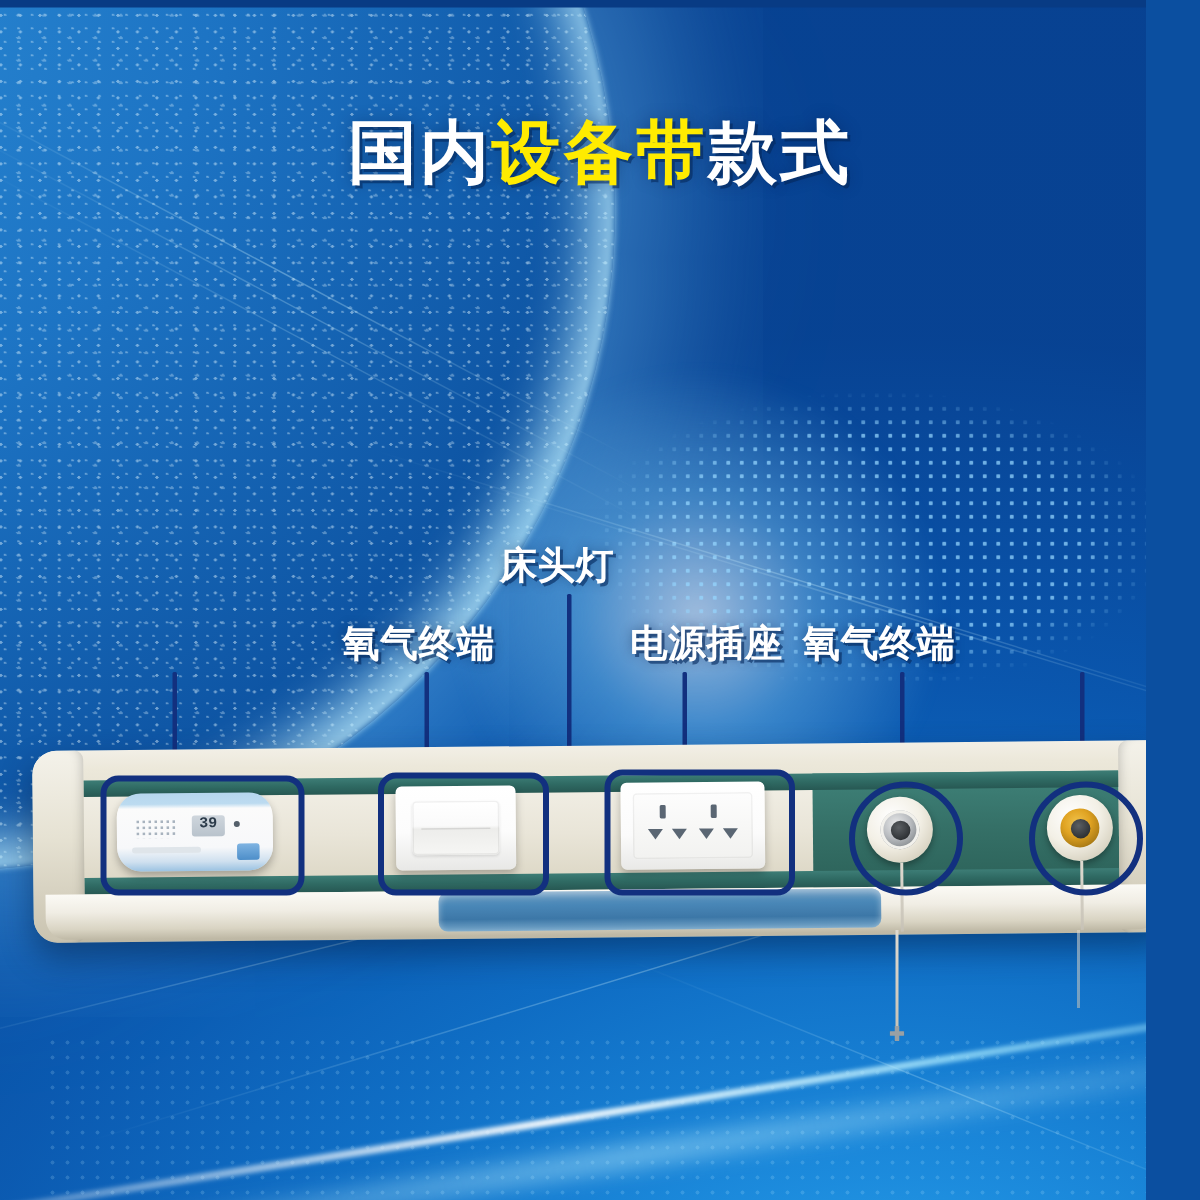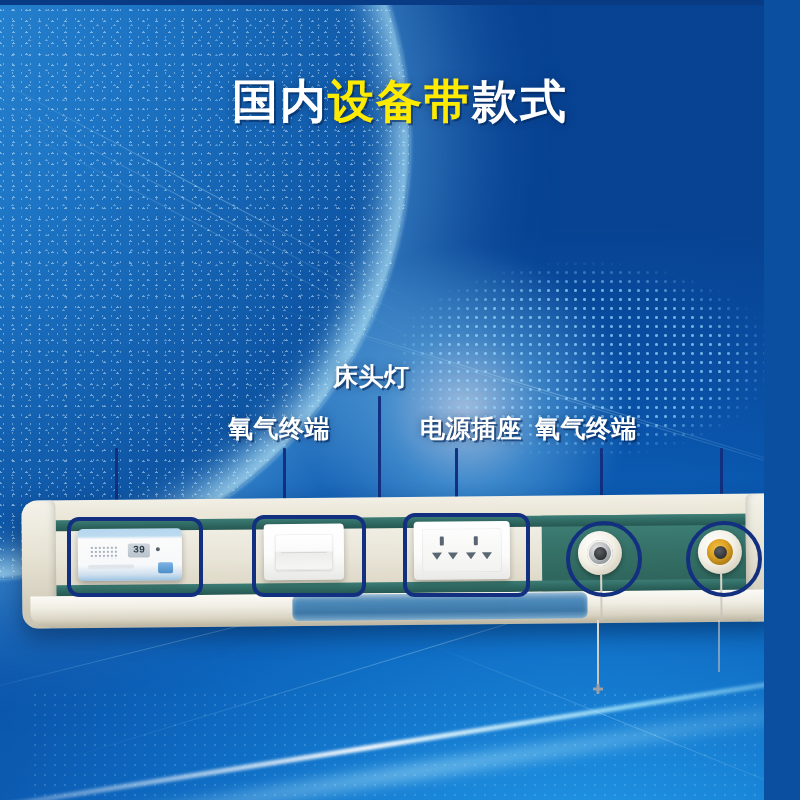--- a/index.html
+++ b/index.html
@@ -143,21 +143,21 @@
   }
   .lampcover{
     position:absolute;left:270px;width:295px;bottom:5px;height:26px;border-radius:6px;
     background:linear-gradient(180deg,#5f93bd 0%,#3b7fb4 35%,#2f6fa4 70%,#6fa4cc 100%);
     opacity:.92;
     box-shadow:inset 0 2px 5px rgba(255,255,255,.45);
   }
 
   
   .intercom{
-    position:absolute;left:56px;top:29px;width:104px;height:52px;border-radius:5px;
+    position:absolute;left:56px;top:29px;width:104px;height:52px;border-radius:16px;
     background:linear-gradient(180deg,#b6d6ee 0%,#bcdbf0 14%,#fbfbfb 20%,#f7f8fa 70%,#cfe0ef 88%,#9cc3e2 100%);
     box-shadow:0 3px 6px rgba(0,0,0,.28);
   }
   .ic-speaker{
     position:absolute;left:12px;top:17px;width:28px;height:13px;
     background-image:radial-gradient(circle, #9aa7b4 .9px, transparent 1.1px);
     background-size:4px 4px;opacity:.85;
   }
   .ic-screen{
     position:absolute;left:50px;top:15px;width:22px;height:14px;border-radius:2px;

